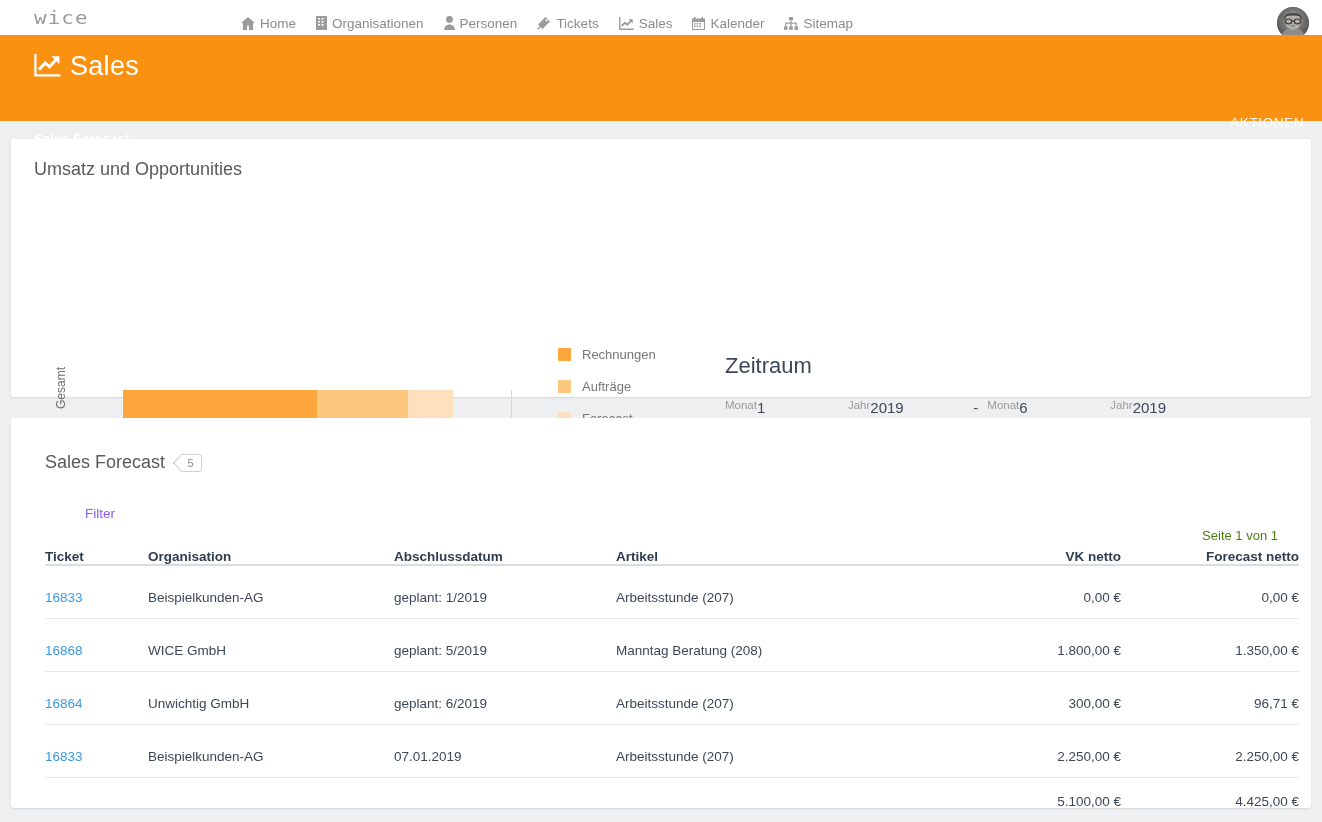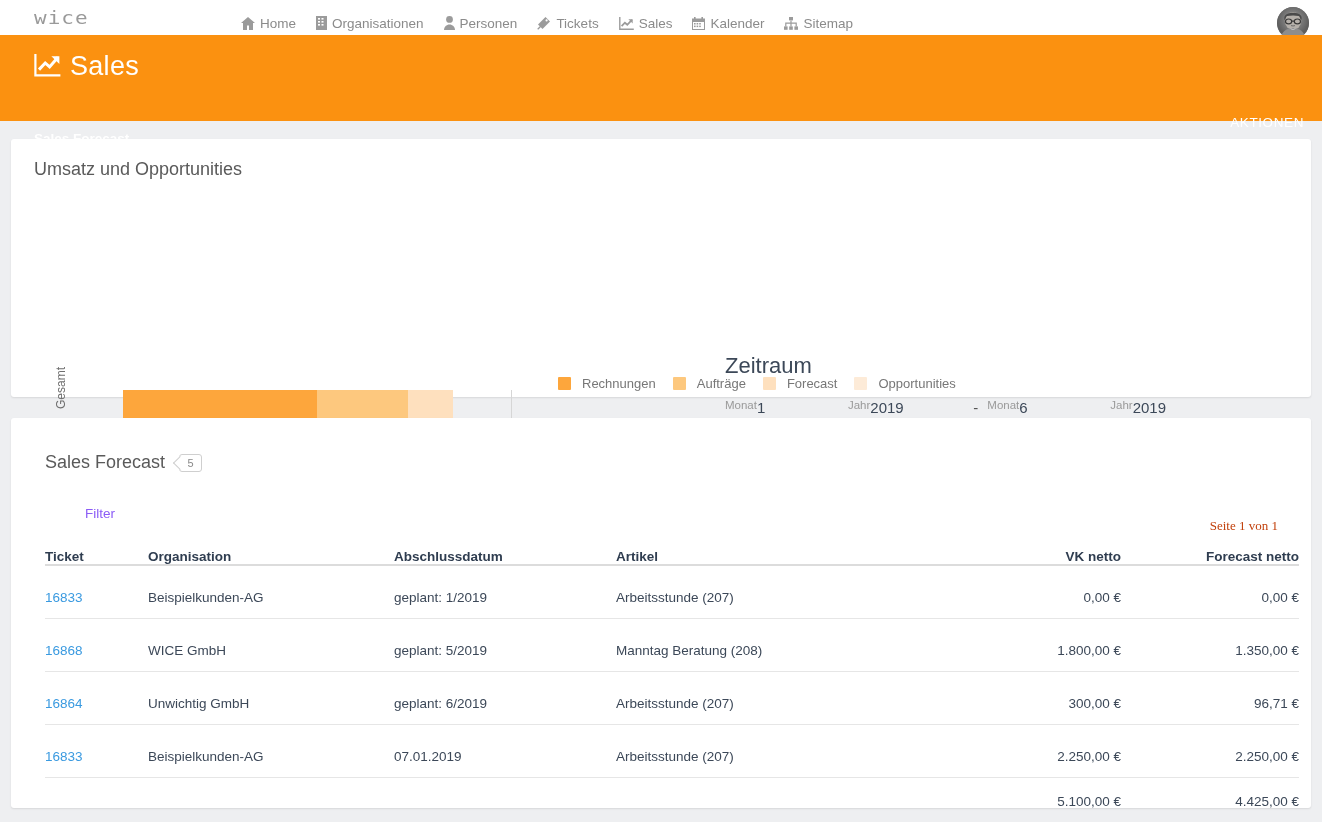--- a/index.html
+++ b/index.html
@@ -101,21 +101,21 @@
   }
   .bar { position: absolute; top: 0; height: 107px; }
   .xtick {
     position: absolute; top: 337px;
     font-size: 12px; color: #6e6e6e;
     transform: translateX(-50%);
   }
 
   .legend {
     position: absolute; left: 547px; top: 208px;
-    display: flex; flex-direction: row; gap: 17px; margin-top: 29px;
+    display: flex; flex-direction: column; gap: 17px;
   }
   .legend-row { display: flex; align-items: center; gap: 11px; cursor: pointer; }
   .swatch { width: 13px; height: 13px; border-radius: 1px; }
   .legend-label { font-size: 13px; color: #777; }
 
   
   .zeitraum { position: absolute; left: 714px; top: 214px; }
   .zt-title { font-size: 22px; color: #3c4858; margin-bottom: 20px; }
   .fields { display: flex; align-items: flex-end; }
   .field { display: flex; flex-direction: row; }
@@ -156,22 +156,22 @@
     content: ""; position: absolute; left: -5px; top: 3.5px;
     width: 9px; height: 9px; background: #fff;
     border-left: 1px solid #cfcfcf; border-bottom: 1px solid #cfcfcf;
     transform: rotate(45deg);
   }
   .filter-link {
     position: absolute; left: 74px; top: 88px;
     font-size: 13.5px; color: #8b5cf6; cursor: pointer;
   }
   .pager {
-    position: absolute; right: 33px; top: 100px;
-    font-size: 13px; color: #c2410c; font-family: Liberation Serif, serif;
+    position: absolute; right: 33px; top: 110px;
+    font-size: 13px; color: #4d7c0f;
   }
 
   table { position: absolute; left: 34px; top: 131px; width: 1254px; border-collapse: collapse; }
   th {
     font-size: 13.5px; font-weight: bold; color: #2f3d50;
     text-align: left; padding: 0 0 0 0;
     border-bottom: 2px solid #dcdcdc;
   }
   td {
     font-size: 13.5px; color: #3c4858;

